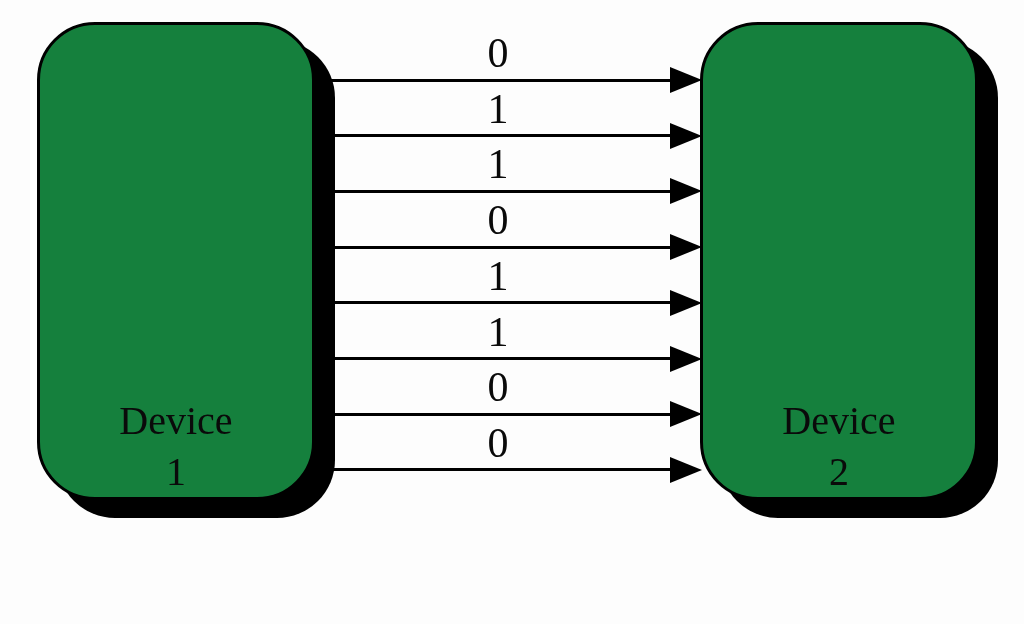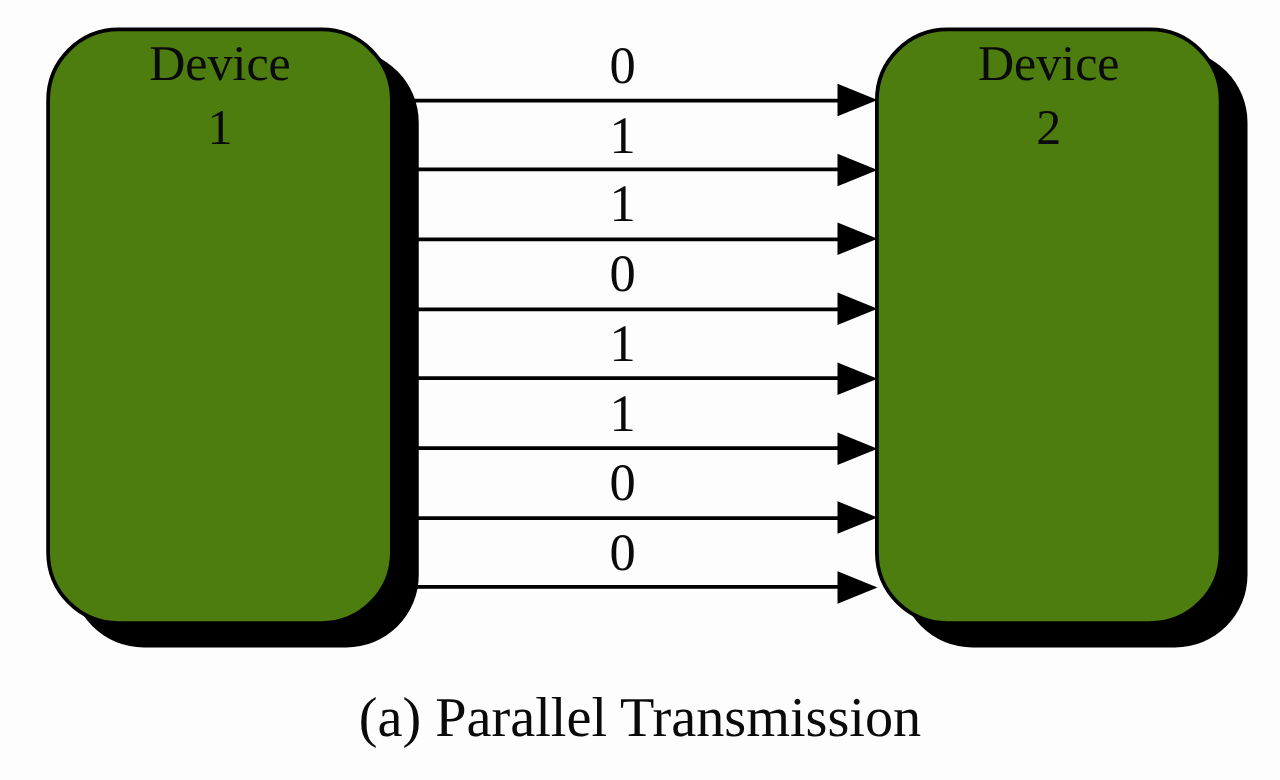--- a/index.html
+++ b/index.html
@@ -15,26 +15,26 @@
     color: #0a0a0a;
     font-family: "Liberation Serif", serif;
     overflow: hidden;
   }
   
   .device {
     position: absolute;
     top: 22px;
     width: 272px;
     height: 472px;
-    background: #4d7c0f;
+    background: #15803d;
     border: 3px solid #000000;
     border-radius: 58px;
     box-shadow: 20px 18px 0 #000000;
     display: flex;
-    align-items: flex-start;
+    align-items: flex-end;
     justify-content: center;
     text-align: center;
     z-index: 1;
   }
   .device-1 { left: 37px; }
   .device-2 { left: 700px; }
   .device-label {
     font-size: 40px;
     line-height: 1.28;
   }
@@ -146,15 +146,14 @@
       <div class="wire"></div>
       <div class="head"></div>
     </div>
     <div class="lane" style="--i:7">
       <span class="bit">0</span>
       <div class="wire"></div>
       <div class="head"></div>
     </div>
   </div>
 
-  <div class="caption">(a) Parallel Transmission</div>
 
 </div>
 
 </body></html>

